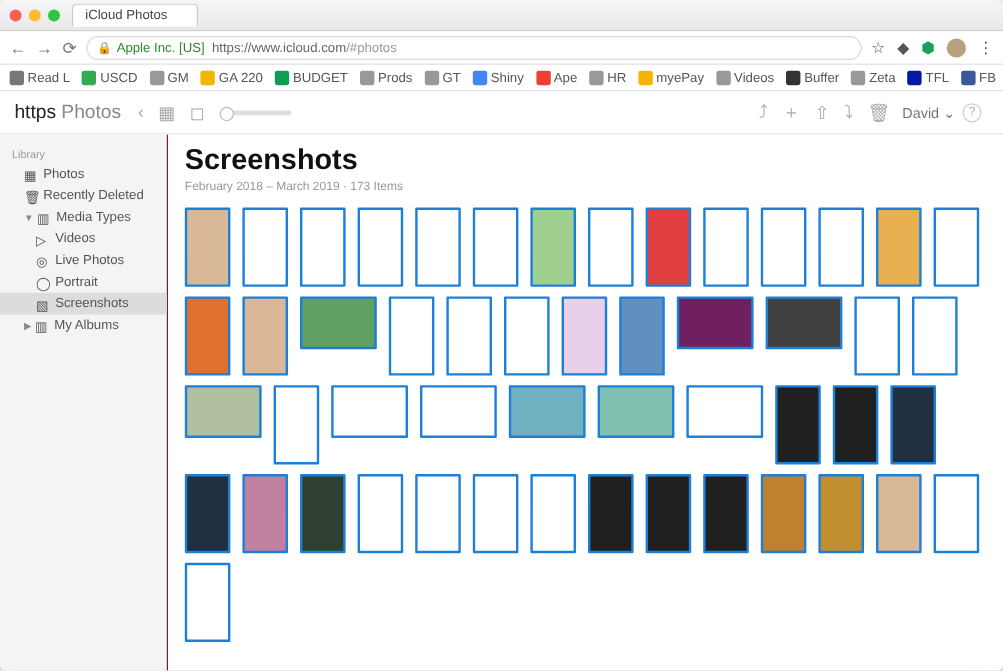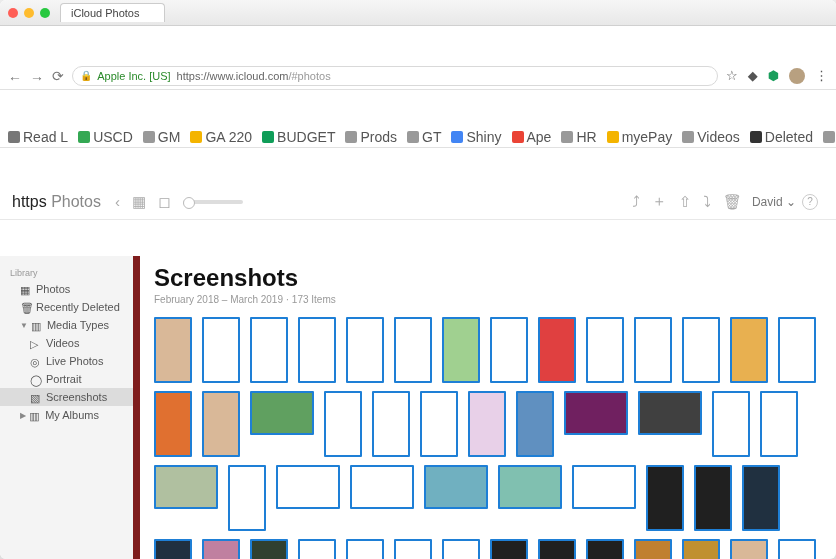--- a/index.html
+++ b/index.html
@@ -1,42 +1,42 @@
 <!DOCTYPE html>
 <html><head>
 <meta charset="utf-8">
 <style>
   * { box-sizing: border-box; margin: 0; padding: 0; }
   body { font-family: -apple-system, "Helvetica Neue", Arial, sans-serif; font-size: 11px; color: #333; width: 836px; height: 559px; overflow: hidden; background: #f5f5f5; }
-  .window { width: 100%; height: 100%; background: #fff; border-radius: 6px; overflow: hidden; box-shadow: 0 8px 30px rgba(0,0,0,.25); display: flex; flex-direction: column; gap: 36px; }
+  .window { width: 100%; height: 100%; background: #fff; border-radius: 6px; overflow: hidden; box-shadow: 0 8px 30px rgba(0,0,0,.25); display: flex; flex-direction: column; }
   .titlebar { height: 26px; background: linear-gradient(#f6f6f6,#e8e8e8); display: flex; align-items: center; padding: 0 8px; border-bottom: 1px solid #d0d0d0; }
   .dots { display: flex; gap: 6px; margin-right: 10px; }
   .dot { width: 10px; height: 10px; border-radius: 50%; }
   .tab { background: #fff; border: 1px solid #ccc; border-bottom: none; padding: 3px 24px 3px 10px; font-size: 11px; border-radius: 4px 4px 0 0; color:#444; }
   .urlbar { height: 28px; display: flex; align-items: center; padding: 0 8px; gap: 8px; border-bottom: 1px solid #e1e1e1; }
   .urlbar .nav { color: #777; font-size: 14px; cursor: pointer; }
   .url-field { flex: 1; background: #fff; border: 1px solid #d9d9d9; border-radius: 12px; height: 20px; display: flex; align-items: center; padding: 0 8px; font-size: 11px; color:#666; }
   .url-field .lock { color: #2a8a2a; margin-right: 4px; font-size: 10px; }
   .url-field .secure { color: #2a8a2a; margin-right: 6px; }
   .url-field .path { color:#999; }
   .urlbar .rhs { display:flex; gap:10px; align-items:center; color:#555; font-size:13px; }
   .avatar { width:16px; height:16px; border-radius:50%; background:#b8a080; }
   .bookmarks { height: 22px; display: flex; align-items: center; padding: 0 8px; gap: 10px; border-bottom: 1px solid #e1e1e1; overflow: hidden; }
-  .bm { display:flex; align-items:center; gap:3px; font-size:14px; color:#555; white-space:nowrap; cursor:pointer; }
+  .bm { display:flex; align-items:center; gap:3px; font-size:11px; color:#555; white-space:nowrap; cursor:pointer; }
   .bm-ico { width:12px; height:12px; border-radius:2px; }
   .appbar { height: 36px; display:flex; align-items:center; padding: 0 12px; border-bottom:1px solid #e8e8e8; }
   .brand { font-size:16px; color:#222; font-weight:400; }
   .brand .soft { color:#888; }
   .appbar .spacer { flex:1; }
   .appbar .tool, .appbar .back { color:#aaa; font-size:15px; margin:0 6px; cursor:pointer; }
   .zoom { margin-left:6px; width:60px; height:4px; background:#ddd; border-radius:2px; position:relative; }
   .zoom::before { content:""; position:absolute; left:0; top:-3px; width:10px; height:10px; background:#fff; border:1px solid #bbb; border-radius:50%; }
   .username { font-size:12px; color:#777; margin-left:4px; }
   .content { flex:1; display:flex; overflow:hidden; }
-  .sidebar { width:140px; background:#f4f4f4; border-right:7px solid #7f1d1d; padding:8px 0; font-size:11px; color:#555; flex-shrink:0; }
+  .sidebar { width:140px; background:#f4f4f4; border-right:1px solid #7f1d1d; padding:8px 0; font-size:11px; color:#555; flex-shrink:0; }
   .sb-head { font-size:9px; color:#999; text-transform:none; padding:4px 10px 2px; }
   .sb-item { padding:3px 10px 3px 20px; display:flex; align-items:center; gap:5px; cursor:pointer; }
   .sb-item.indent { padding-left:30px; }
   .sb-item.sel { background:#dcdcdc; }
   .sb-ico { width:11px; height:11px; display:inline-block; }
   .tri { color:#888; font-size:8px; margin-right:-2px; }
   .main { flex:1; overflow:auto; padding: 8px 14px; }
   .head-row { display:flex; align-items:flex-start; }
   .title { font-size:24px; font-weight:700; color:#111; }
   .subtitle { font-size:10px; color:#999; margin-top:2px; }
@@ -126,21 +126,21 @@
       <div class="bm">
         <span class="bm-ico" style="background: rgb(244, 180, 0);"></span>
         <span>myePay</span>
       </div>
       <div class="bm">
         <span class="bm-ico" style="background: rgb(153, 153, 153);"></span>
         <span>Videos</span>
       </div>
       <div class="bm">
         <span class="bm-ico" style="background: rgb(51, 51, 51);"></span>
-        <span>Deleted</span>
+        <span>Buffer</span>
       </div>
       <div class="bm">
         <span class="bm-ico" style="background: rgb(153, 153, 153);"></span>
         <span>Zeta</span>
       </div>
       <div class="bm">
         <span class="bm-ico" style="background: rgb(0, 26, 160);"></span>
         <span>TFL</span>
       </div>
       <div class="bm">

